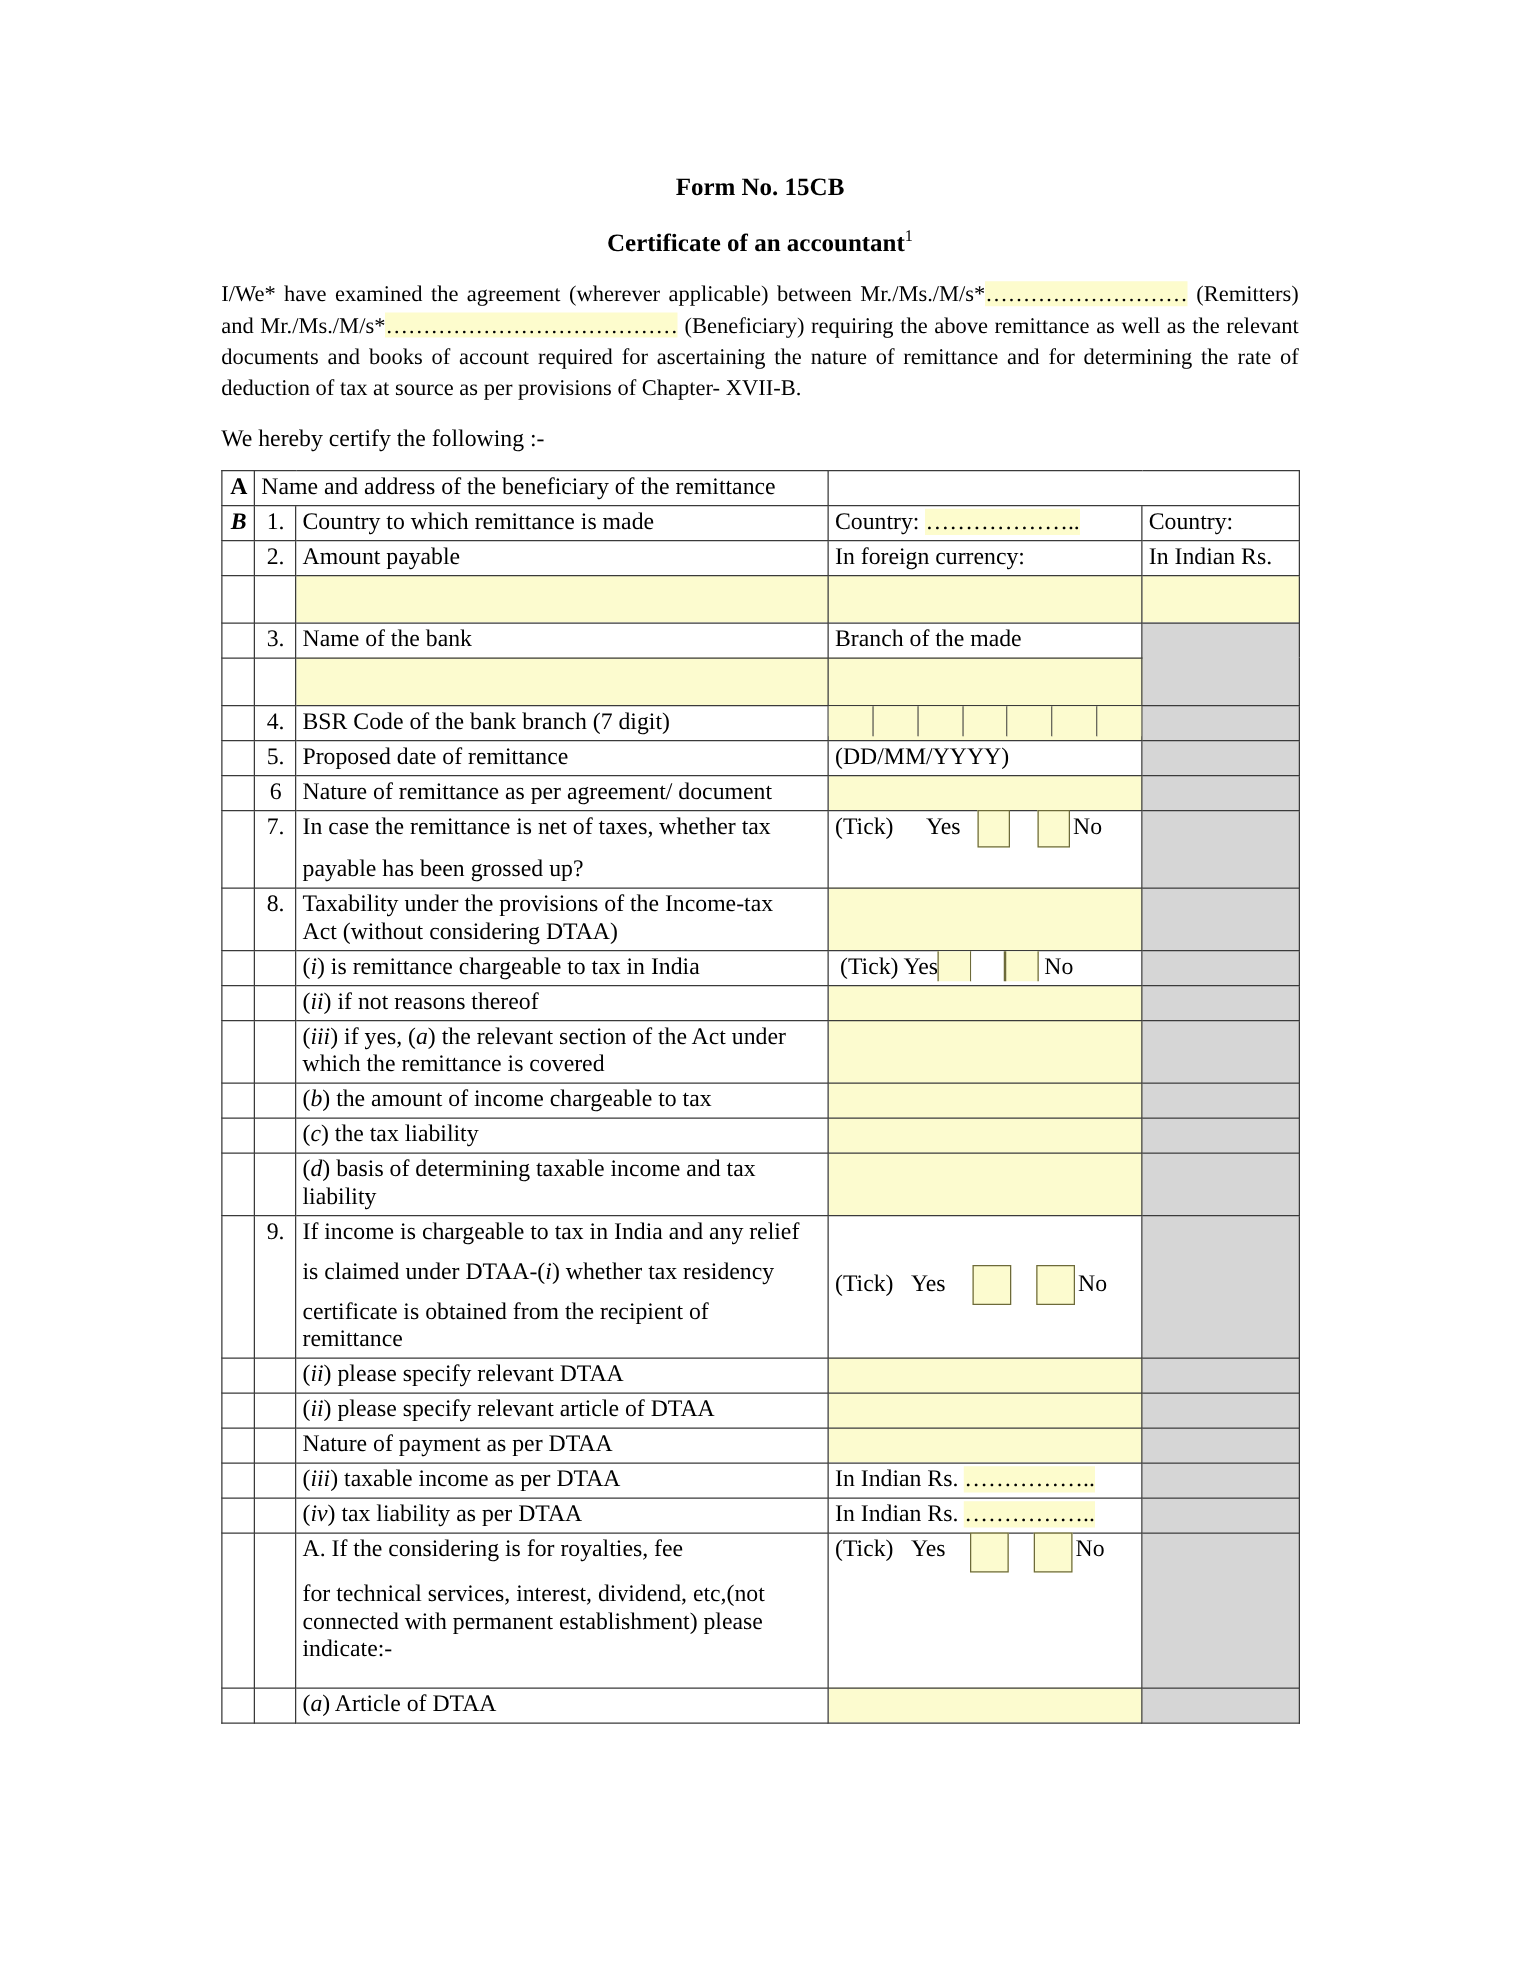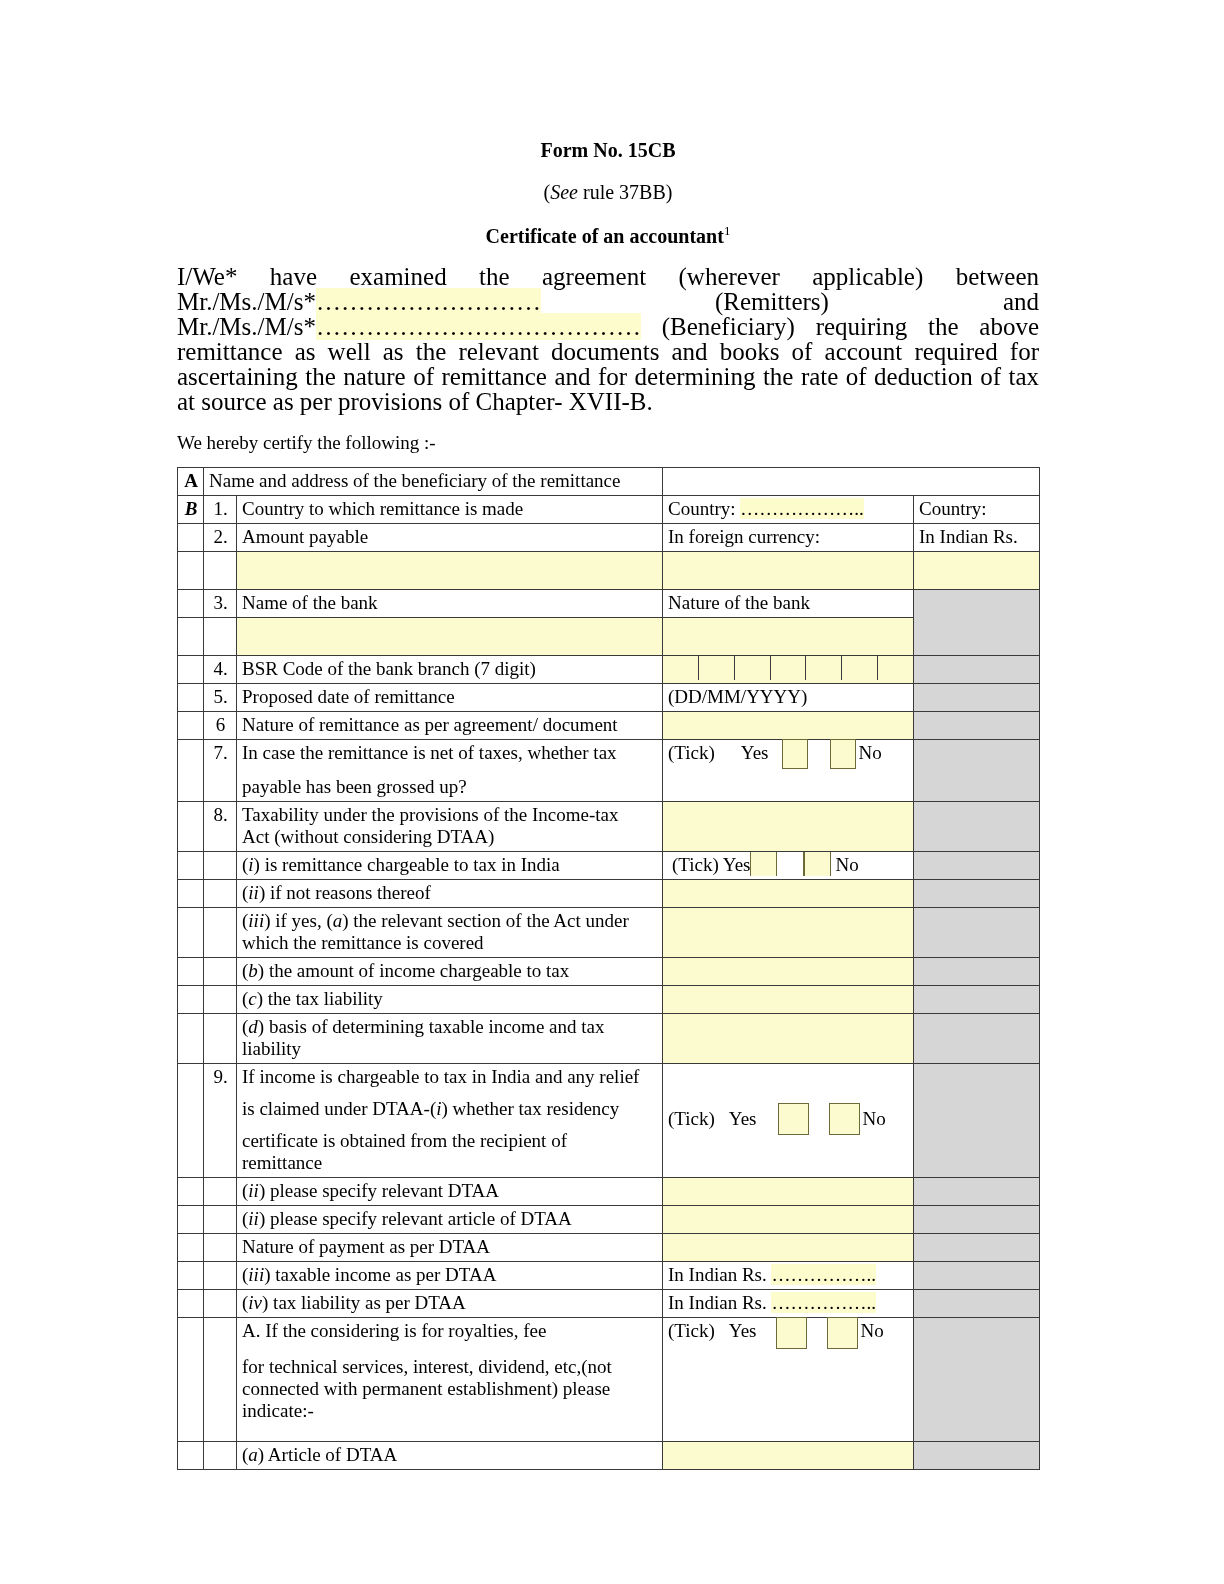--- a/index.html
+++ b/index.html
@@ -40,21 +40,21 @@
   .hd3 { font-weight: bold; margin-bottom: 18px; }
   .hd2 .it { font-style: italic; }
   .sup {
     font-size: 13px;
     vertical-align: super;
     font-weight: normal;
   }
 
   
   .para {
-    font-size: 25px;
+    font-size: 18px;
     line-height: 25px;
     text-align: justify;
     text-justify: inter-word;
     margin: 0 0 2px 0;
   }
   .para2 {
     font-size: 19px;
     line-height: 25px;
     margin: 16px 0 12px 0;
     text-align: left;
@@ -172,21 +172,20 @@
   .row-sp { line-height: 32px; }
 </style>
 </head>
 <body>
 
 <div class="page">
  <div class="content">
 
   <div class="hd hd1">Form No. 15CB</div>
 
-  <div class="hd hd2">(<span class="it">See</span><span> rule 37BB</span>)</div>
 
   <div class="hd hd3"><span>Certificate of an accountant</span><span class="sup">1</span></div>
 
   <div class="para"><span>I/We* have examined the agreement (wherever applicable) between Mr./Ms./M/s*</span><span class="hl">………………………</span> <span>(Remitters) and Mr./Ms./M/s*</span><span class="hl">…………………………………</span> <span>(Beneficiary) requiring the above remittance as well as the relevant documents and books of account required for ascertaining the nature of remittance and for determining the rate of deduction of tax at source as per provisions of Chapter- XVII-B.</span></div>
 
   <div class="para2">We hereby certify the following :-</div>
 
   <table class="form">
     <colgroup>
       <col class="c-ab">
@@ -223,21 +222,21 @@
         <td>&nbsp;</td>
         <td class="yellow row-sp">&nbsp;</td>
         <td class="yellow row-sp">&nbsp;</td>
         <td class="yellow row-sp">&nbsp;</td>
       </tr>
 
       <tr>
         <td class="blank-left"></td>
         <td class="ctr">3.</td>
         <td>Name of the bank</td>
-        <td>Nature of the bank</td>
+        <td>Branch of the made</td>
         <td class="gray" rowspan="2">&nbsp;</td>
       </tr>
       <tr>
         <td class="blank-left"></td>
         <td>&nbsp;</td>
         <td class="yellow row-sp">&nbsp;</td>
         <td class="yellow row-sp">&nbsp;</td>
       </tr>
 
       <tr>

